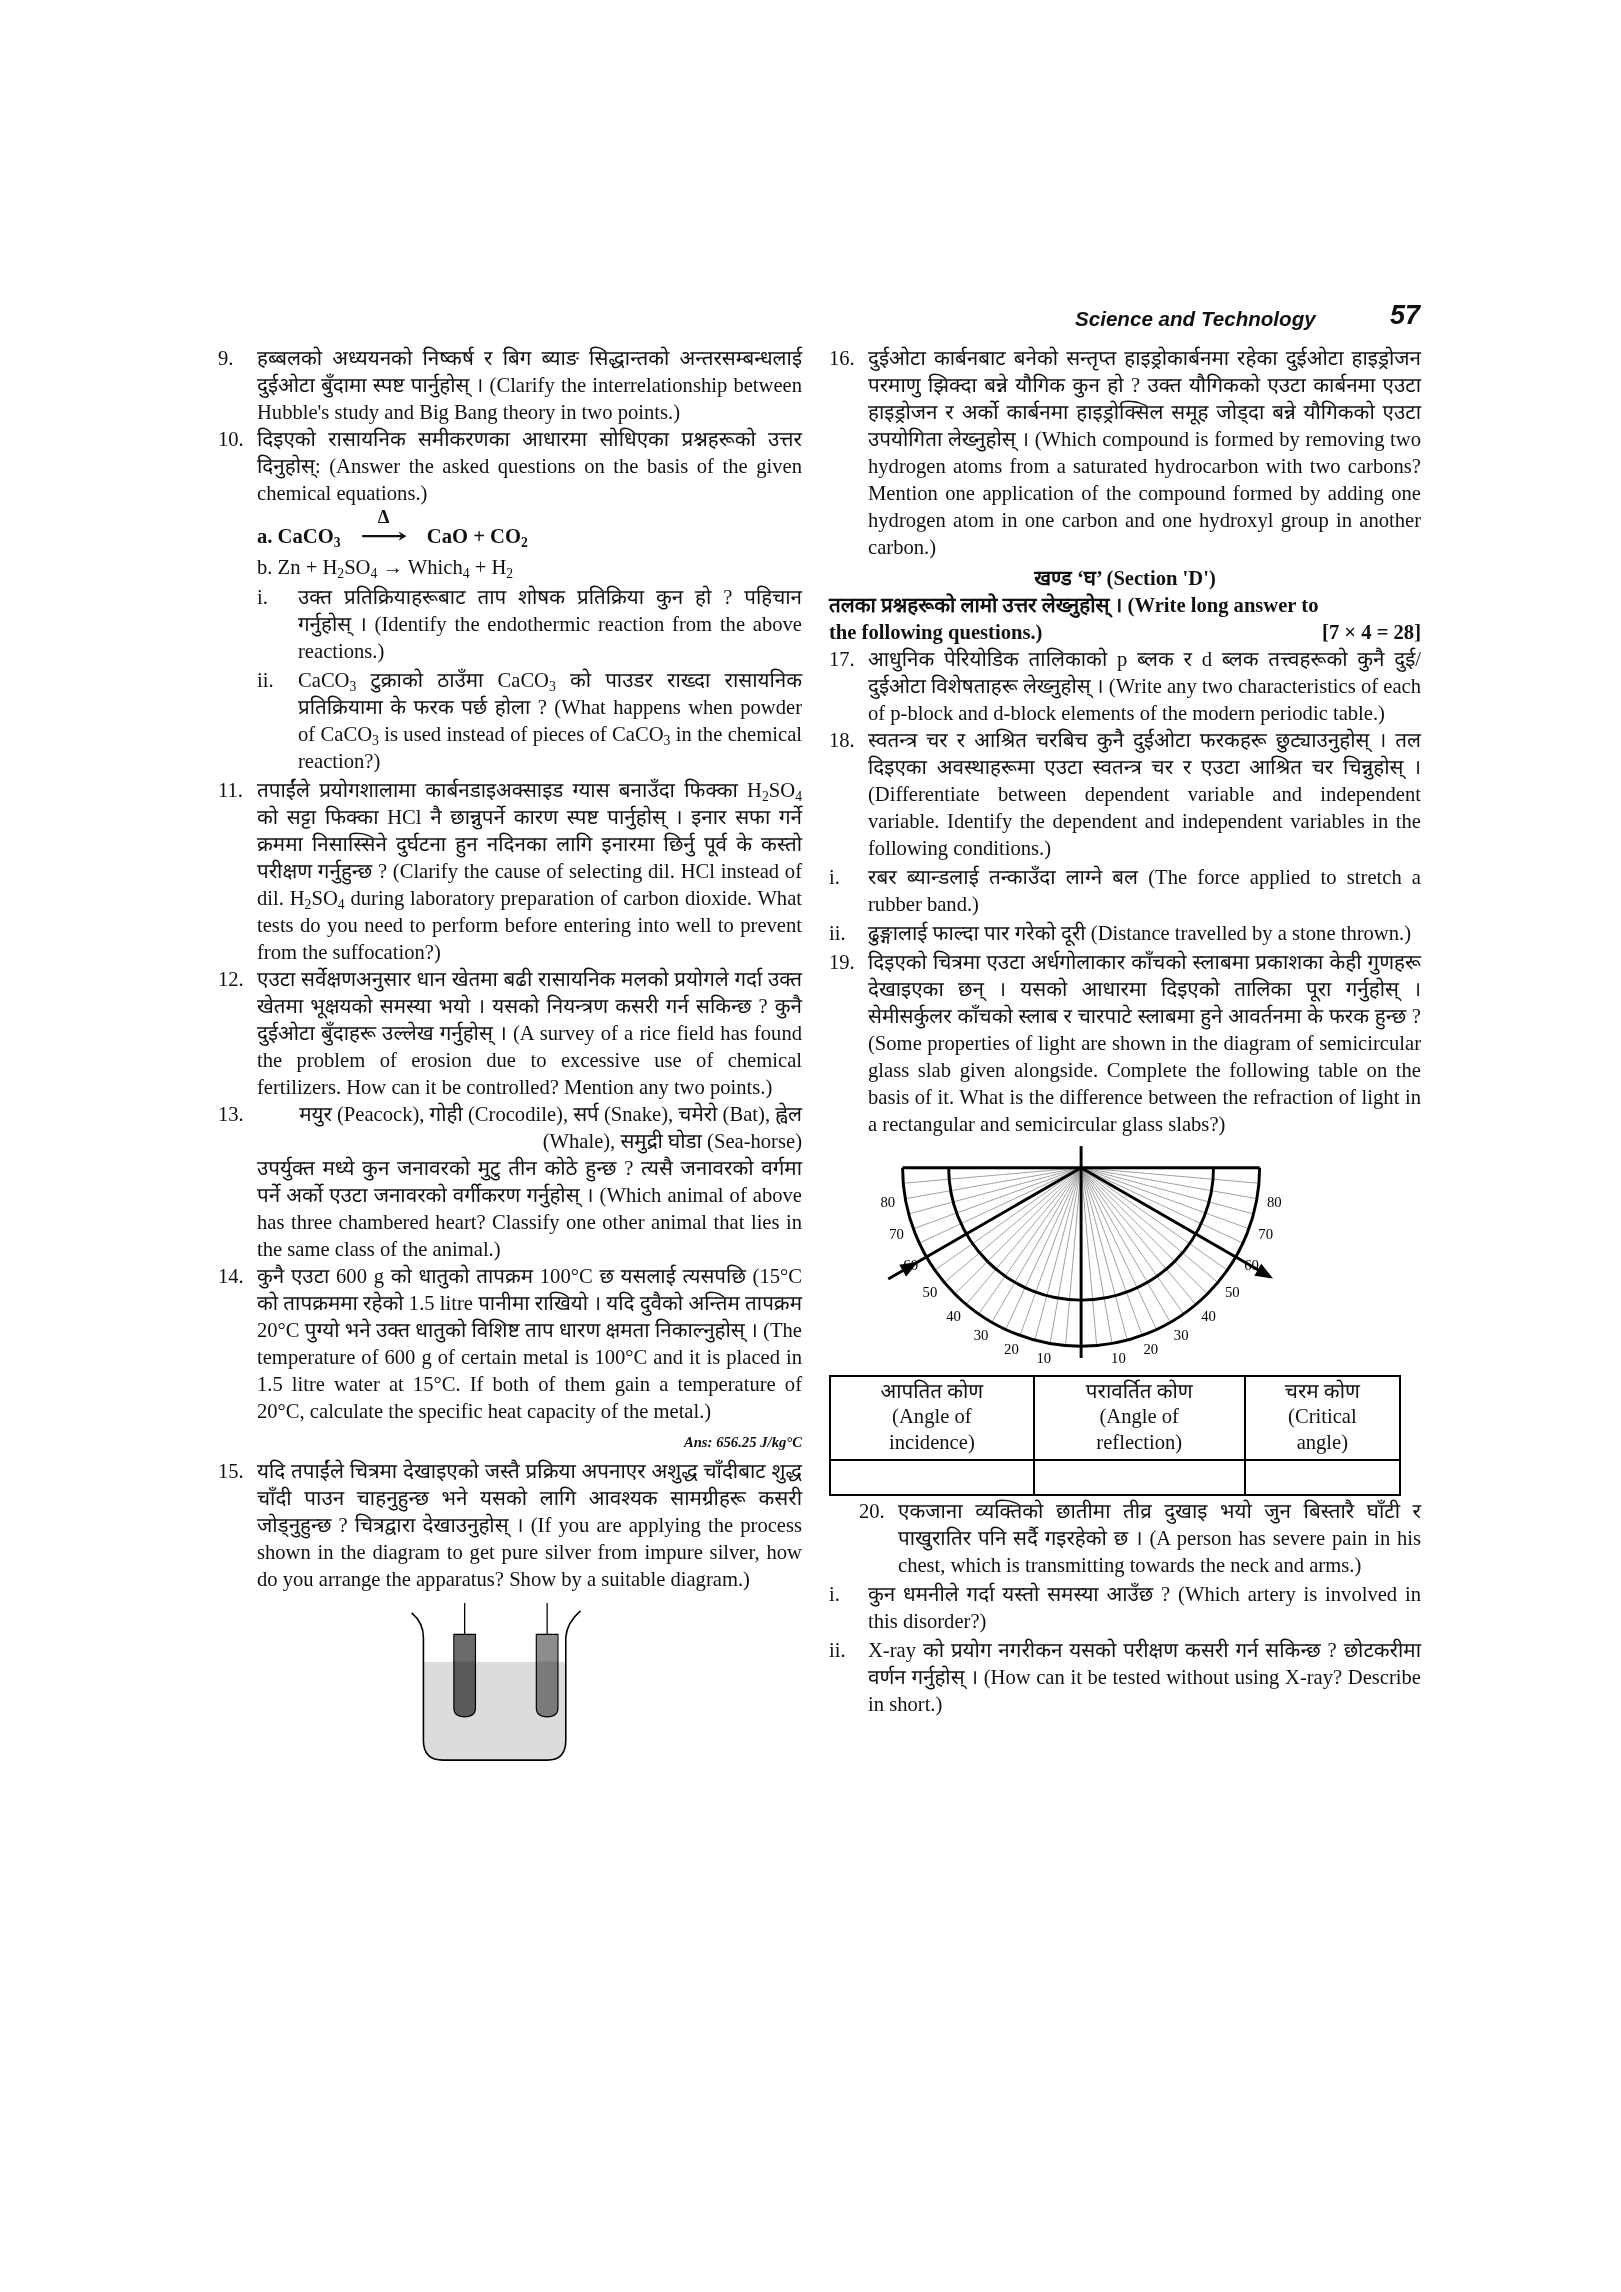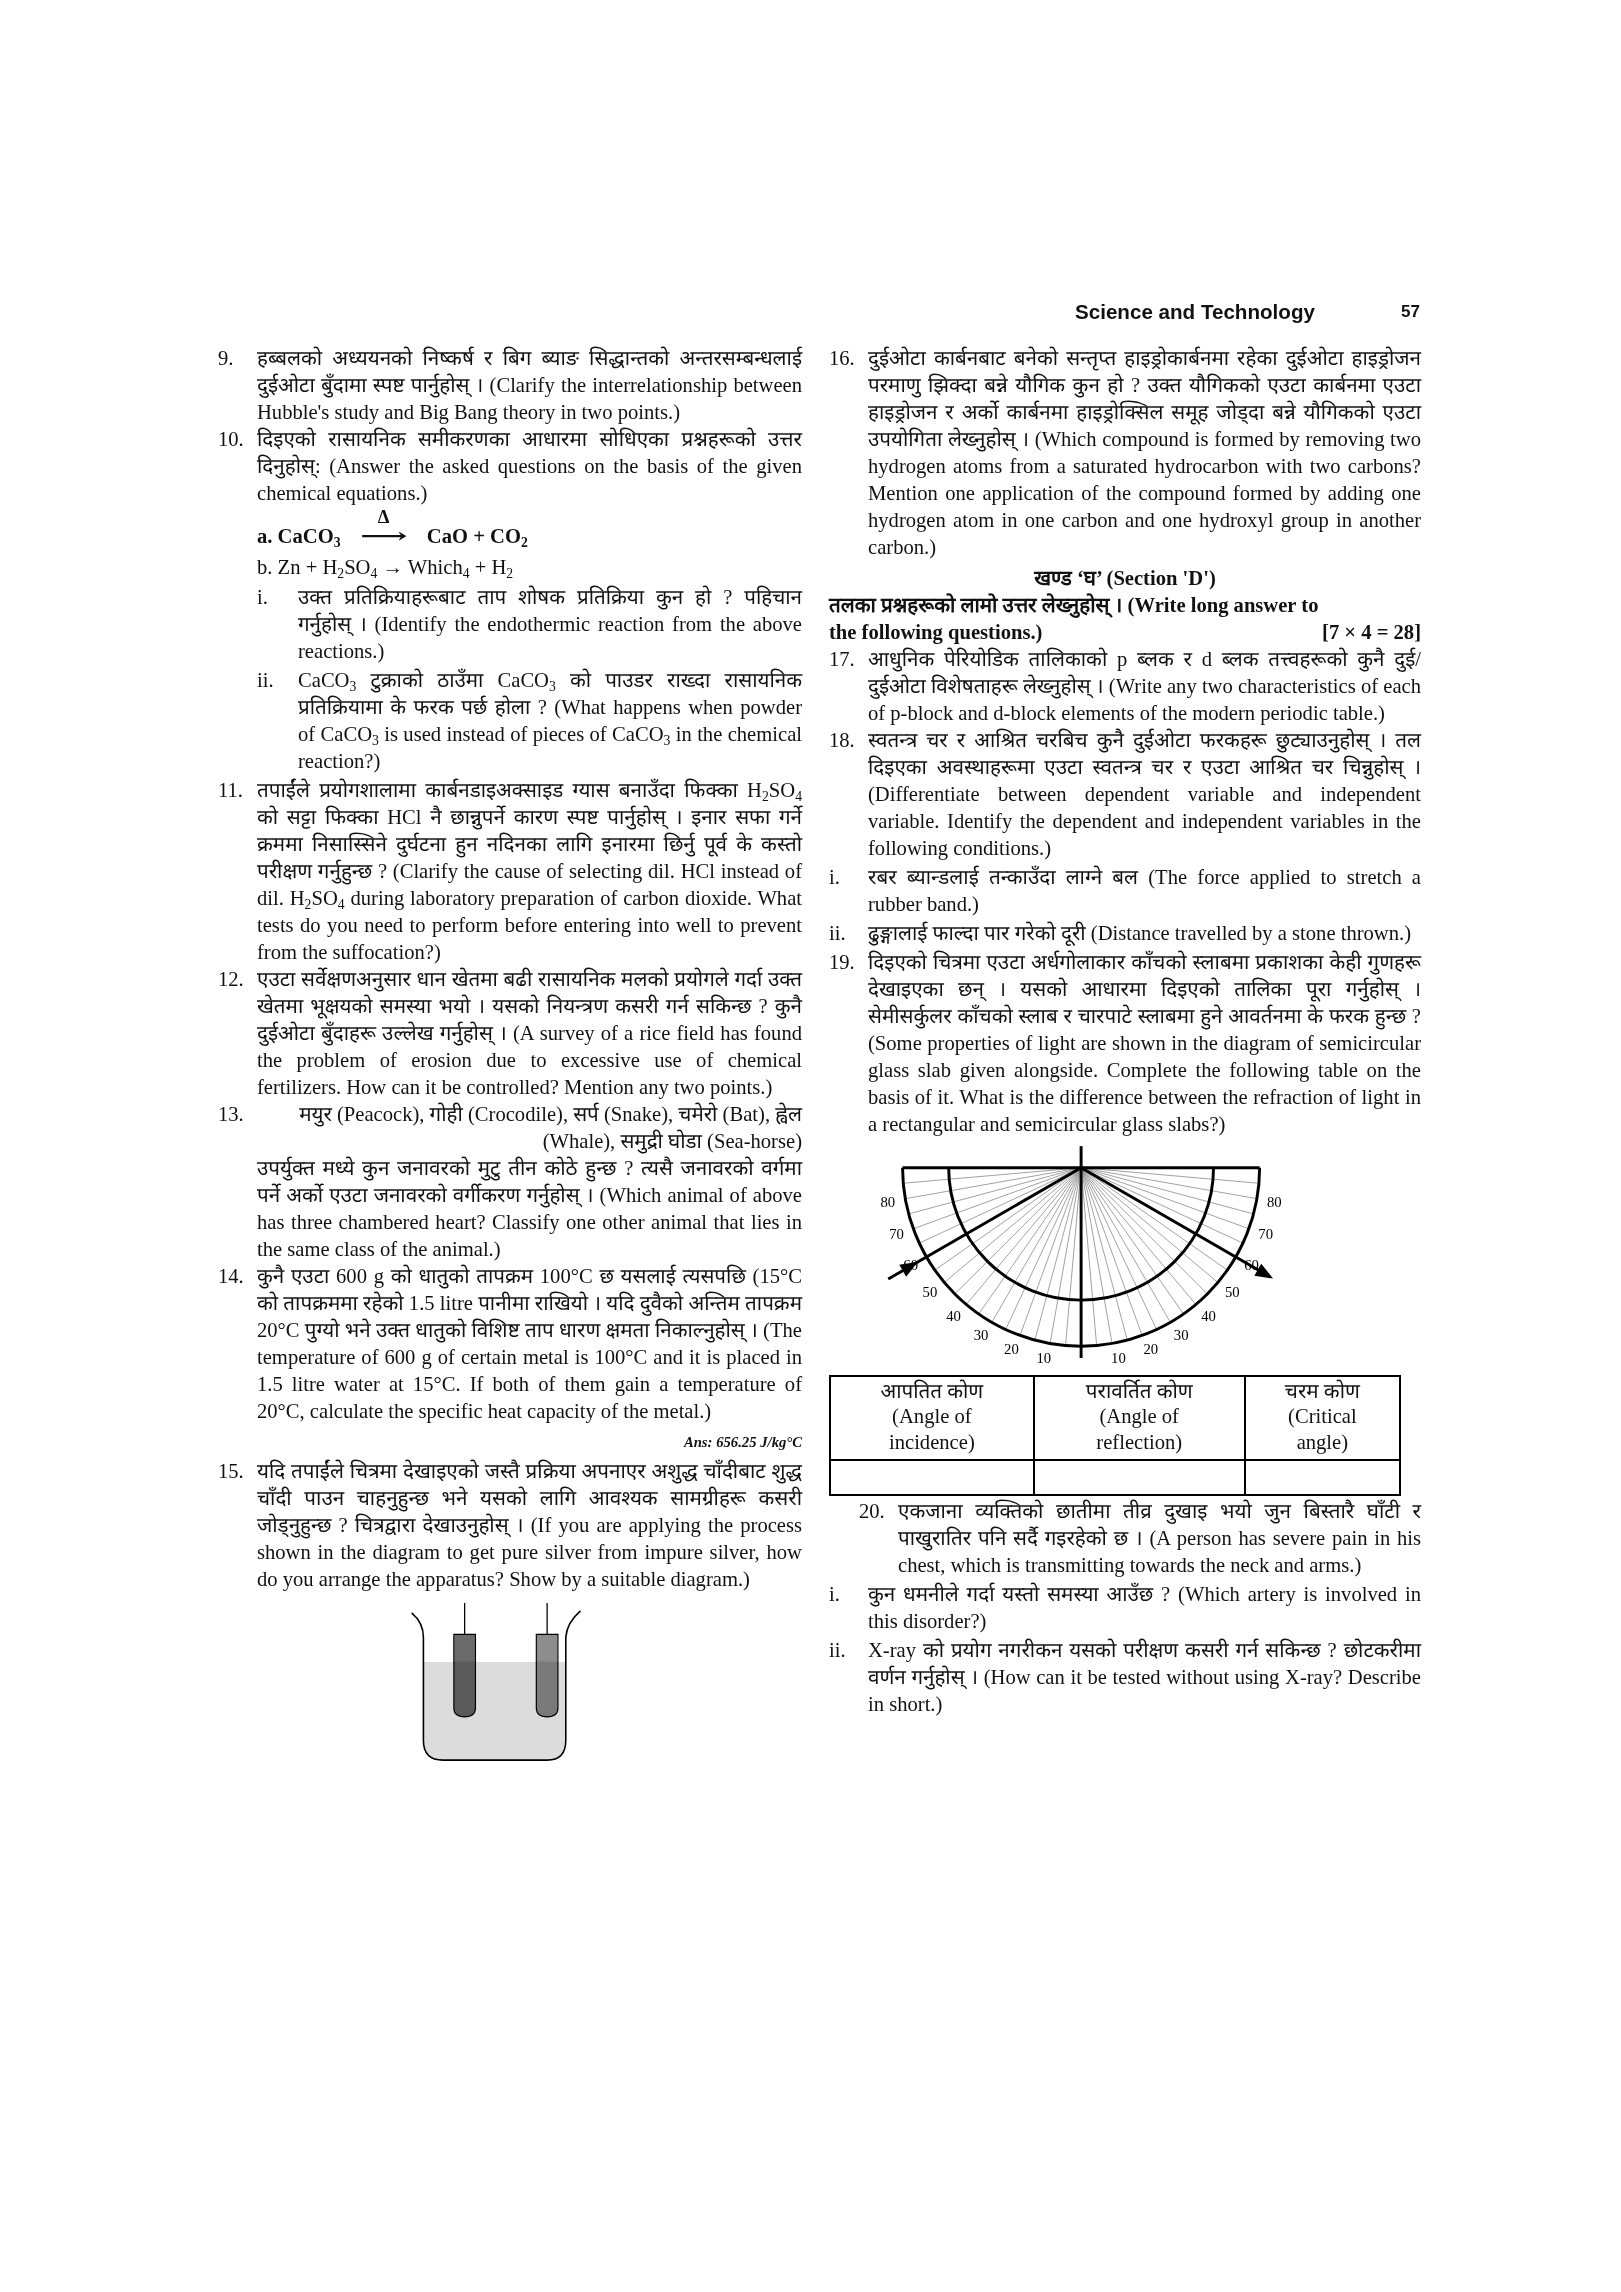--- a/index.html
+++ b/index.html
@@ -1,23 +1,23 @@
 <!DOCTYPE html>
 <html><head>
 <meta charset="utf-8">
 <style>
   html, body { margin: 0; padding: 0; background: #ffffff; }
   body { width: 1621px; height: 2293px; position: relative; overflow: hidden; color: #111; }
   .header {
     position: absolute; top: 300px; left: 1075px; width: 345px;
     font-family: "Liberation Sans", "DejaVu Sans", sans-serif; font-weight: bold;
-    display: flex; justify-content: space-between; align-items: center;
+    display: flex; justify-content: space-between; align-items: flex-end; font-style: italic;
   }
   .header .title { font-size: 20.6px; }
-  .header .pgnum { font-size: 17px; }
+  .header .pgnum { font-size: 27px; }
   .col {
     position: absolute; top: 345px;
     font-family: "Liberation Serif", "DejaVu Serif", serif;
     font-size: 20.6px; line-height: 27px; text-align: justify;
   }
   .col.left { left: 218px; width: 584px; }
   .col.right { left: 829px; width: 592px; }
   .q { position: relative; padding-left: 39px; margin: 0 0 0 0; }
   .q .num { position: absolute; left: 0; top: 0; }
   .q p { margin: 0; }

